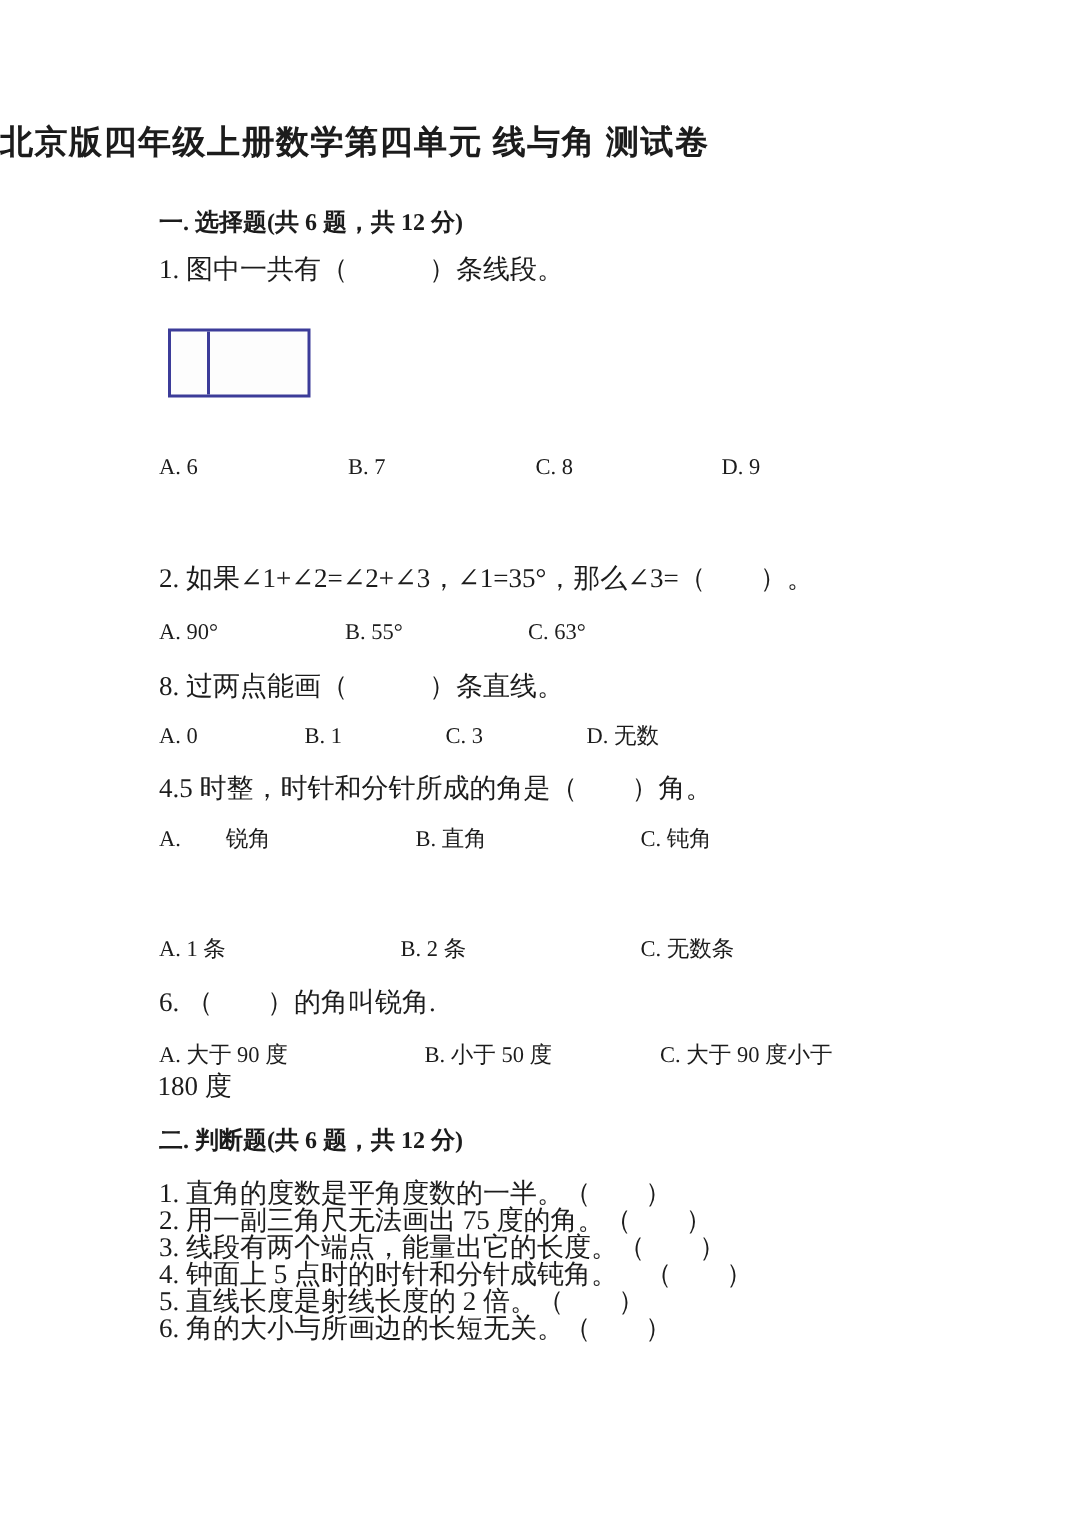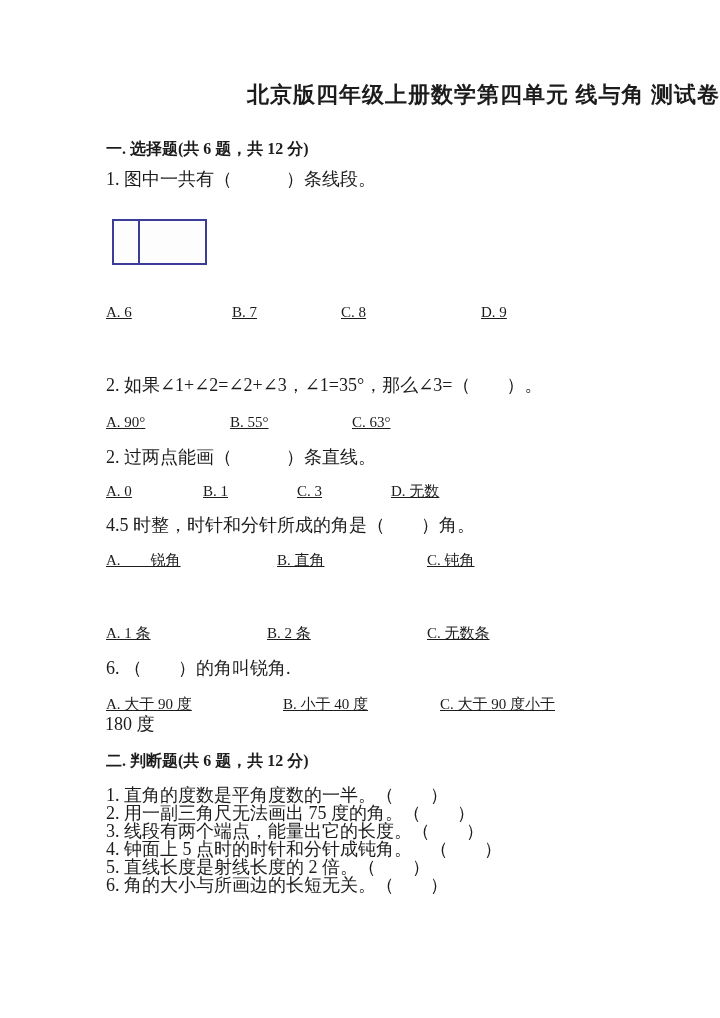--- a/index.html
+++ b/index.html
@@ -11,39 +11,38 @@
     font-family:"Liberation Serif","DejaVu Serif",serif;
     color:#1c1c1c;
     overflow:hidden;
   }
   .title{
     position:absolute;
     top:80px;
     left:0;
     width:720px;
     margin:0;
-    text-align:right;
+    text-align:left;
     font-size:22px;
     font-weight:bold;
     letter-spacing:1px;
   }
   .ln{
     position:absolute;
     left:106px;
     font-size:18px;
     line-height:19px;
     white-space:pre;
   }
   .bold{font-weight:bold;font-size:16px;}
   .opt{
     position:absolute;
     font-size:15px;
     line-height:19px;
     white-space:pre;
-    text-decoration:underline;
   }
   .figure{
     position:absolute;
     top:219px;
     left:112px;
     width:91px;
     height:42px;
     border:2px solid #3c3c99;
     background:#fdfdfd;
   }
@@ -66,46 +65,46 @@
   <div class="ln bold" style="top:139px">一. 选择题(共 6 题，共 12 分)</div>
 
   <div class="ln" style="top:170px">1. 图中一共有（　　　）条线段。</div>
 
   <div class="figure">
     <div class="fig-divider"></div>
   </div>
 
   <span class="opt" style="top:303px;left:106px">A. 6</span>
   <span class="opt" style="top:303px;left:232px">B. 7</span>
-  <span class="opt" style="top:303px;left:341px">C. 8</span>
+  <span class="opt" style="top:303px;left:357px">C. 8</span>
   <span class="opt" style="top:303px;left:481px">D. 9</span>
 
   <div class="ln" style="top:376px">2. 如果∠1+∠2=∠2+∠3，∠1=35°，那么∠3=（　　）。</div>
   <span class="opt" style="top:413px;left:106px">A. 90°</span>
   <span class="opt" style="top:413px;left:230px">B. 55°</span>
   <span class="opt" style="top:413px;left:352px">C. 63°</span>
 
-  <div class="ln" style="top:448px">2. 过两点能画（　　　）条直线。</div>
+  <div class="ln" style="top:448px">8. 过两点能画（　　　）条直线。</div>
   <span class="opt" style="top:482px;left:106px">A. 0</span>
   <span class="opt" style="top:482px;left:203px">B. 1</span>
   <span class="opt" style="top:482px;left:297px">C. 3</span>
   <span class="opt" style="top:482px;left:391px">D. 无数</span>
 
   <div class="ln" style="top:516px">4.5 时整，时针和分针所成的角是（　　）角。</div>
   <span class="opt" style="top:551px;left:106px">A.　　锐角</span>
   <span class="opt" style="top:551px;left:277px">B. 直角</span>
   <span class="opt" style="top:551px;left:427px">C. 钝角</span>
 
   <span class="opt" style="top:624px;left:106px">A. 1 条</span>
   <span class="opt" style="top:624px;left:267px">B. 2 条</span>
   <span class="opt" style="top:624px;left:427px">C. 无数条</span>
 
   <div class="ln" style="top:659px">6. （　　）的角叫锐角.</div>
   <span class="opt" style="top:695px;left:106px">A. 大于 90 度</span>
-  <span class="opt" style="top:695px;left:283px">B. 小于 40 度</span>
+  <span class="opt" style="top:695px;left:283px">B. 小于 50 度</span>
   <span class="opt" style="top:695px;left:440px">C. 大于 90 度小于</span>
   <div class="ln" style="top:715px;left:105px">180 度</div>
 
   <div class="ln bold" style="top:751px">二. 判断题(共 6 题，共 12 分)</div>
 
   <div class="ln" style="top:786px">1. 直角的度数是平角度数的一半。（　　）</div>
   <div class="ln" style="top:804px">2. 用一副三角尺无法画出 75 度的角。（　　）</div>
   <div class="ln" style="top:822px">3. 线段有两个端点，能量出它的长度。（　　）</div>
   <div class="ln" style="top:840px">4. 钟面上 5 点时的时针和分针成钝角。　（　　）</div>
   <div class="ln" style="top:858px">5. 直线长度是射线长度的 2 倍。（　　）</div>

